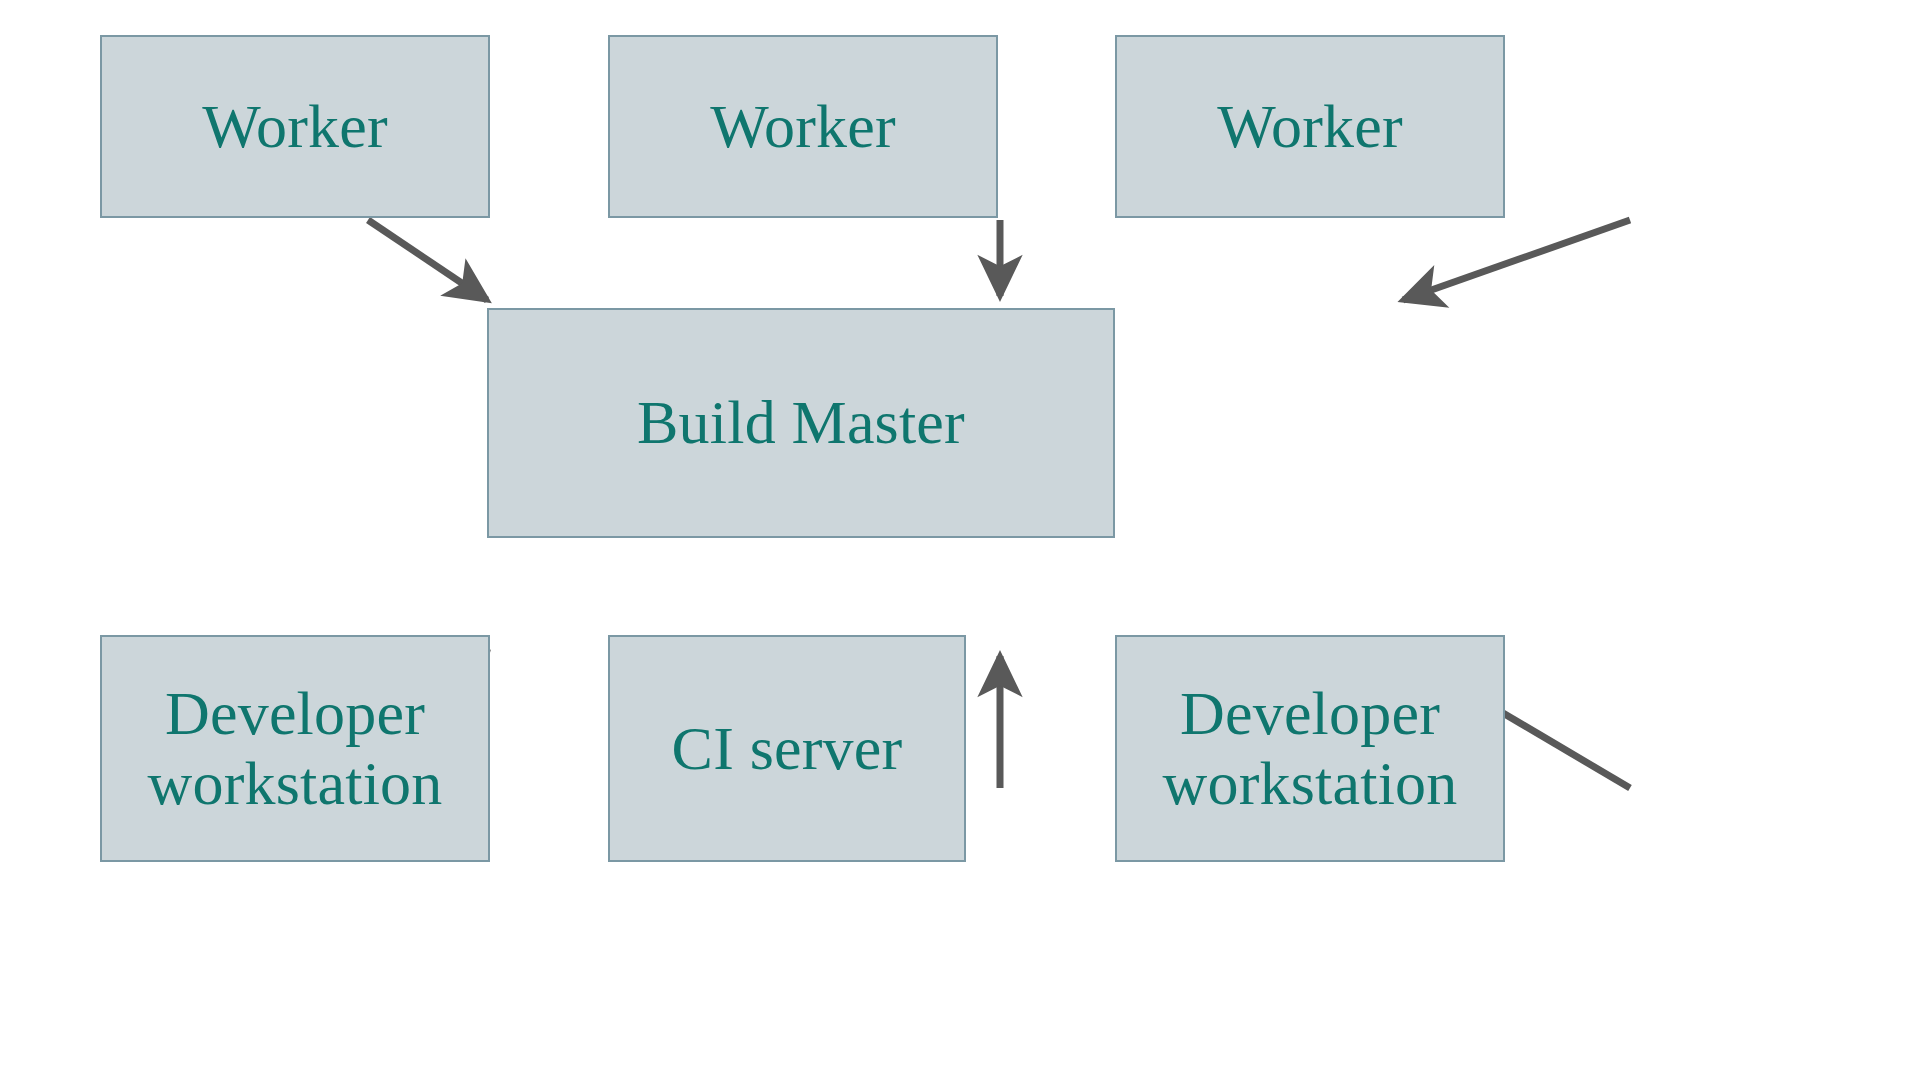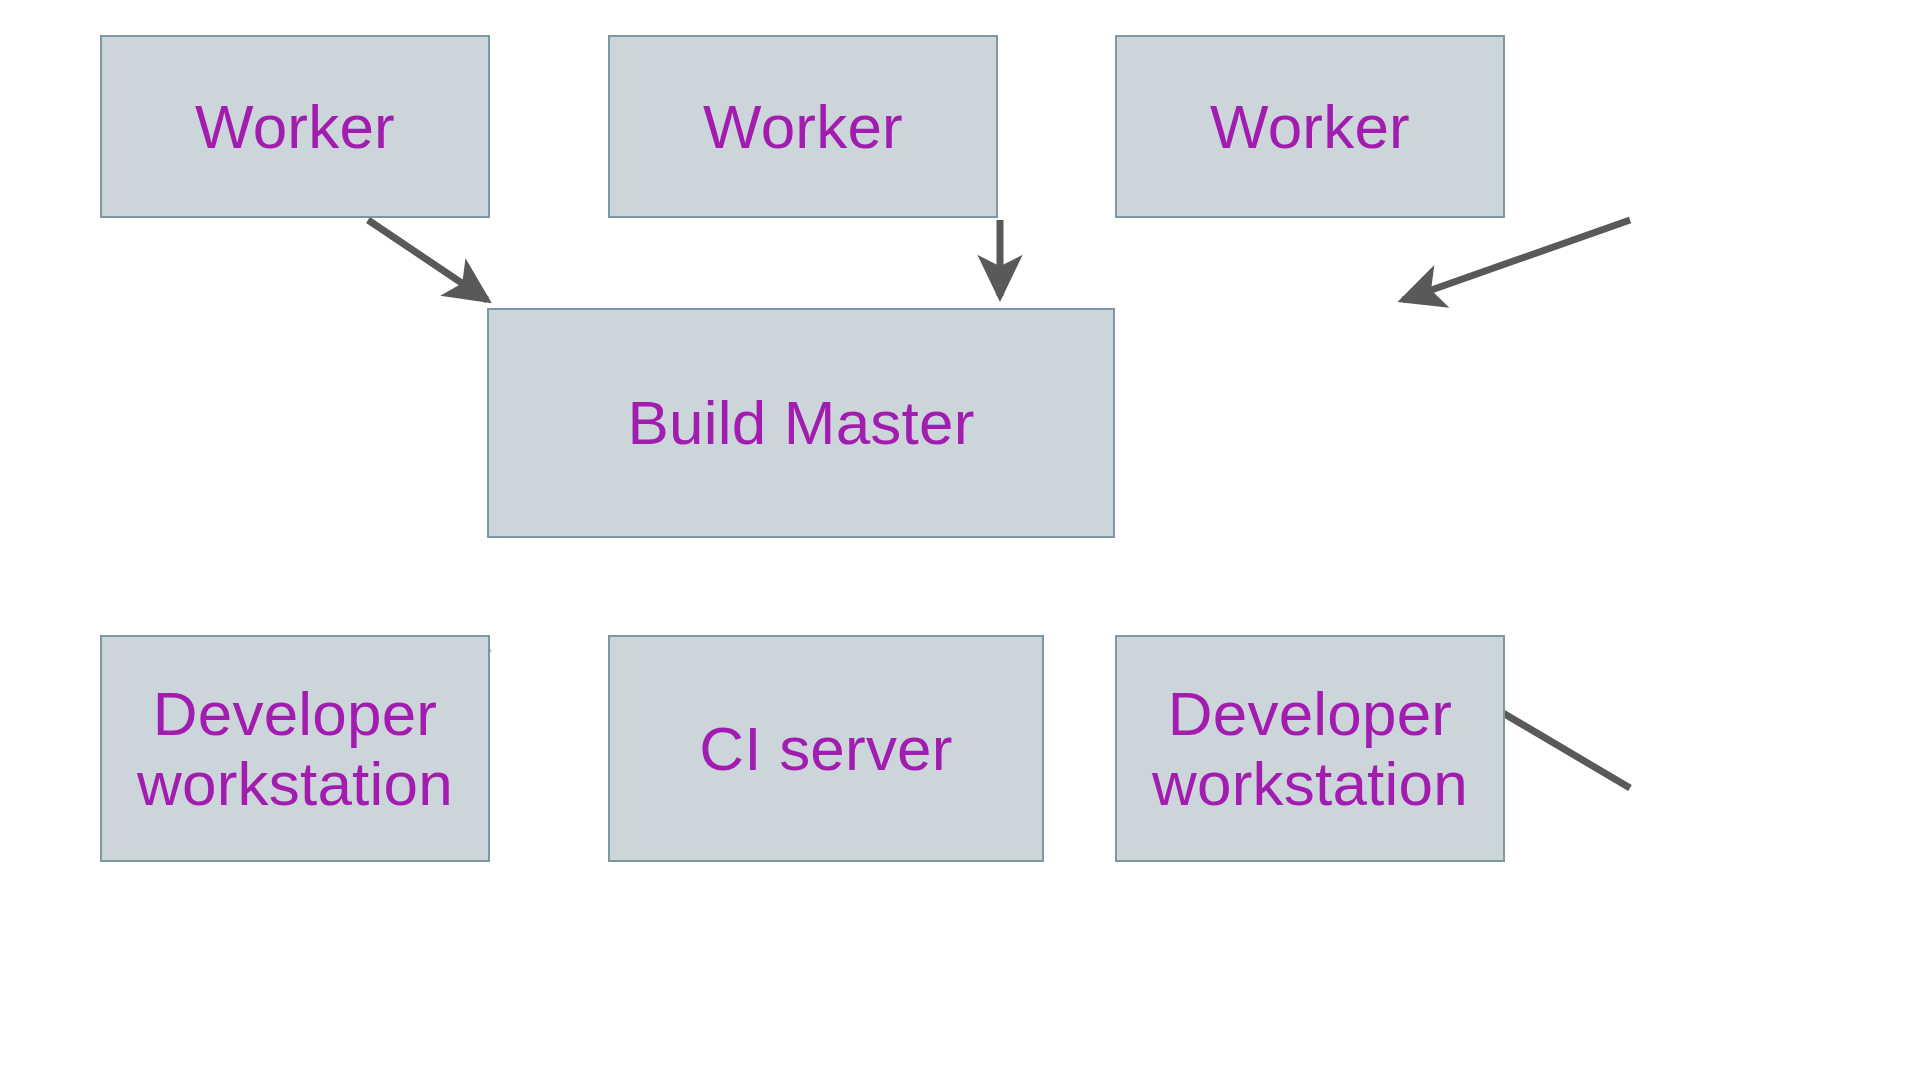--- a/index.html
+++ b/index.html
@@ -29,40 +29,41 @@
   }
   .node {
     position: absolute;
     box-sizing: border-box;
     background: #ccd6da;
     border: 2px solid #7b98a4;
     display: flex;
     align-items: center;
     justify-content: flex-end;
     text-align: center;
-    color: #a21caf;
+    color: #0f766e;
     line-height: 1.12;
     white-space: pre-line;
     letter-spacing: 0.2px;
+    font-family: Liberation Serif, serif;
   }
   .node-label {
     display: block;
     width: 100%;
     white-space: pre-line;
   }
 
   
   #node-worker-1 { left: 100px;  top: 35px;  width: 390px; height: 183px; font-size: 62px; }
   #node-worker-2 { left: 608px;  top: 35px;  width: 390px; height: 183px; font-size: 62px; }
   #node-worker-3 { left: 1115px; top: 35px;  width: 390px; height: 183px; font-size: 62px; }
 
   #node-build-master { left: 487px; top: 308px; width: 628px; height: 230px; font-size: 62px; }
 
   #node-dev-workstation-1 { left: 100px;  top: 635px; width: 390px; height: 227px; font-size: 62px; }
-  #node-ci-server        { left: 608px;  top: 635px; width: 436px; height: 227px; font-size: 62px; }
+  #node-ci-server        { left: 608px;  top: 635px; width: 358px; height: 227px; font-size: 62px; }
   #node-dev-workstation-2 { left: 1115px; top: 635px; width: 390px; height: 227px; font-size: 62px; }
 </style>
 </head>
 <body>
 
 <div id="canvas">
 
   <svg class="edges-layer" width="1910" height="1090" viewBox="0 0 1910 1090" xmlns="http://www.w3.org/2000/svg">
     <defs>
       <marker id="barb-arrow" viewBox="0 0 12 12" refX="10.2" refY="6" markerWidth="7.2" markerHeight="7.2" orient="auto-start-reverse" markerUnits="strokeWidth">

